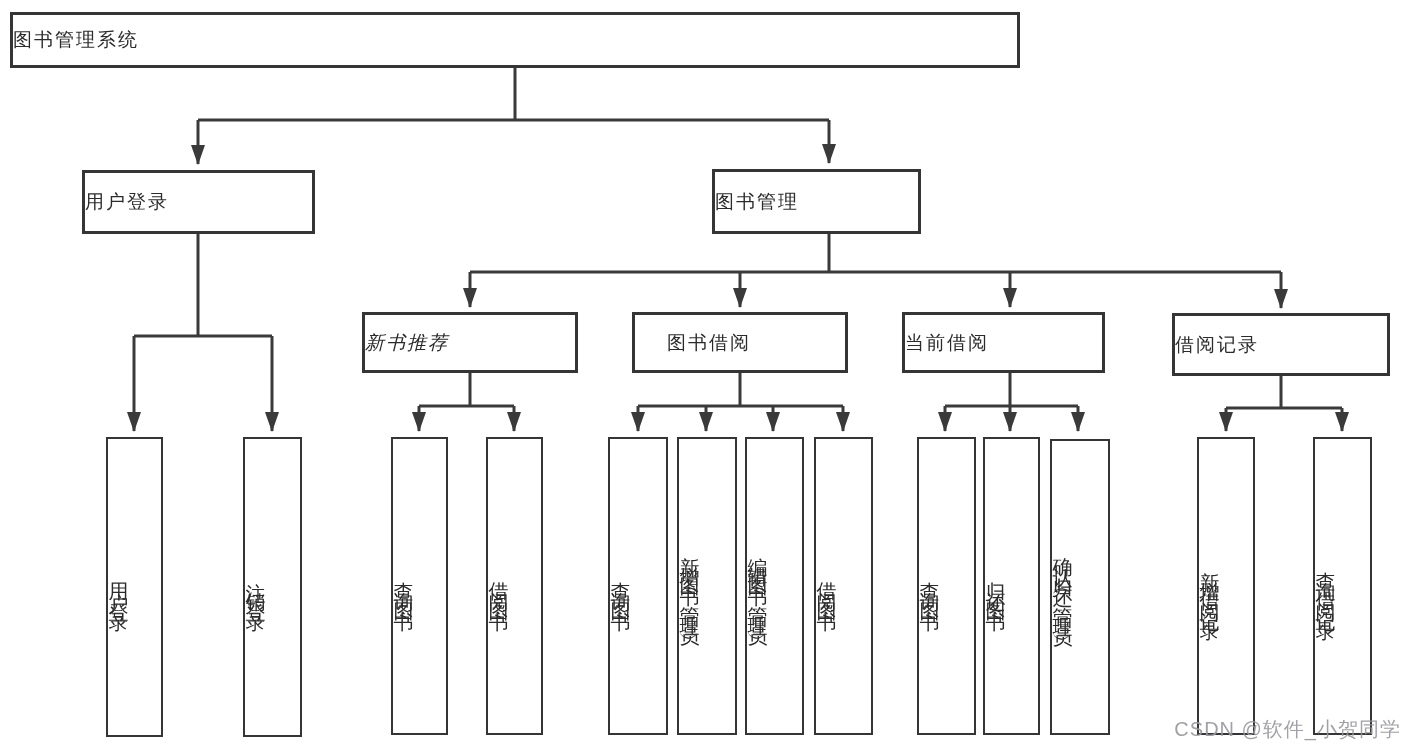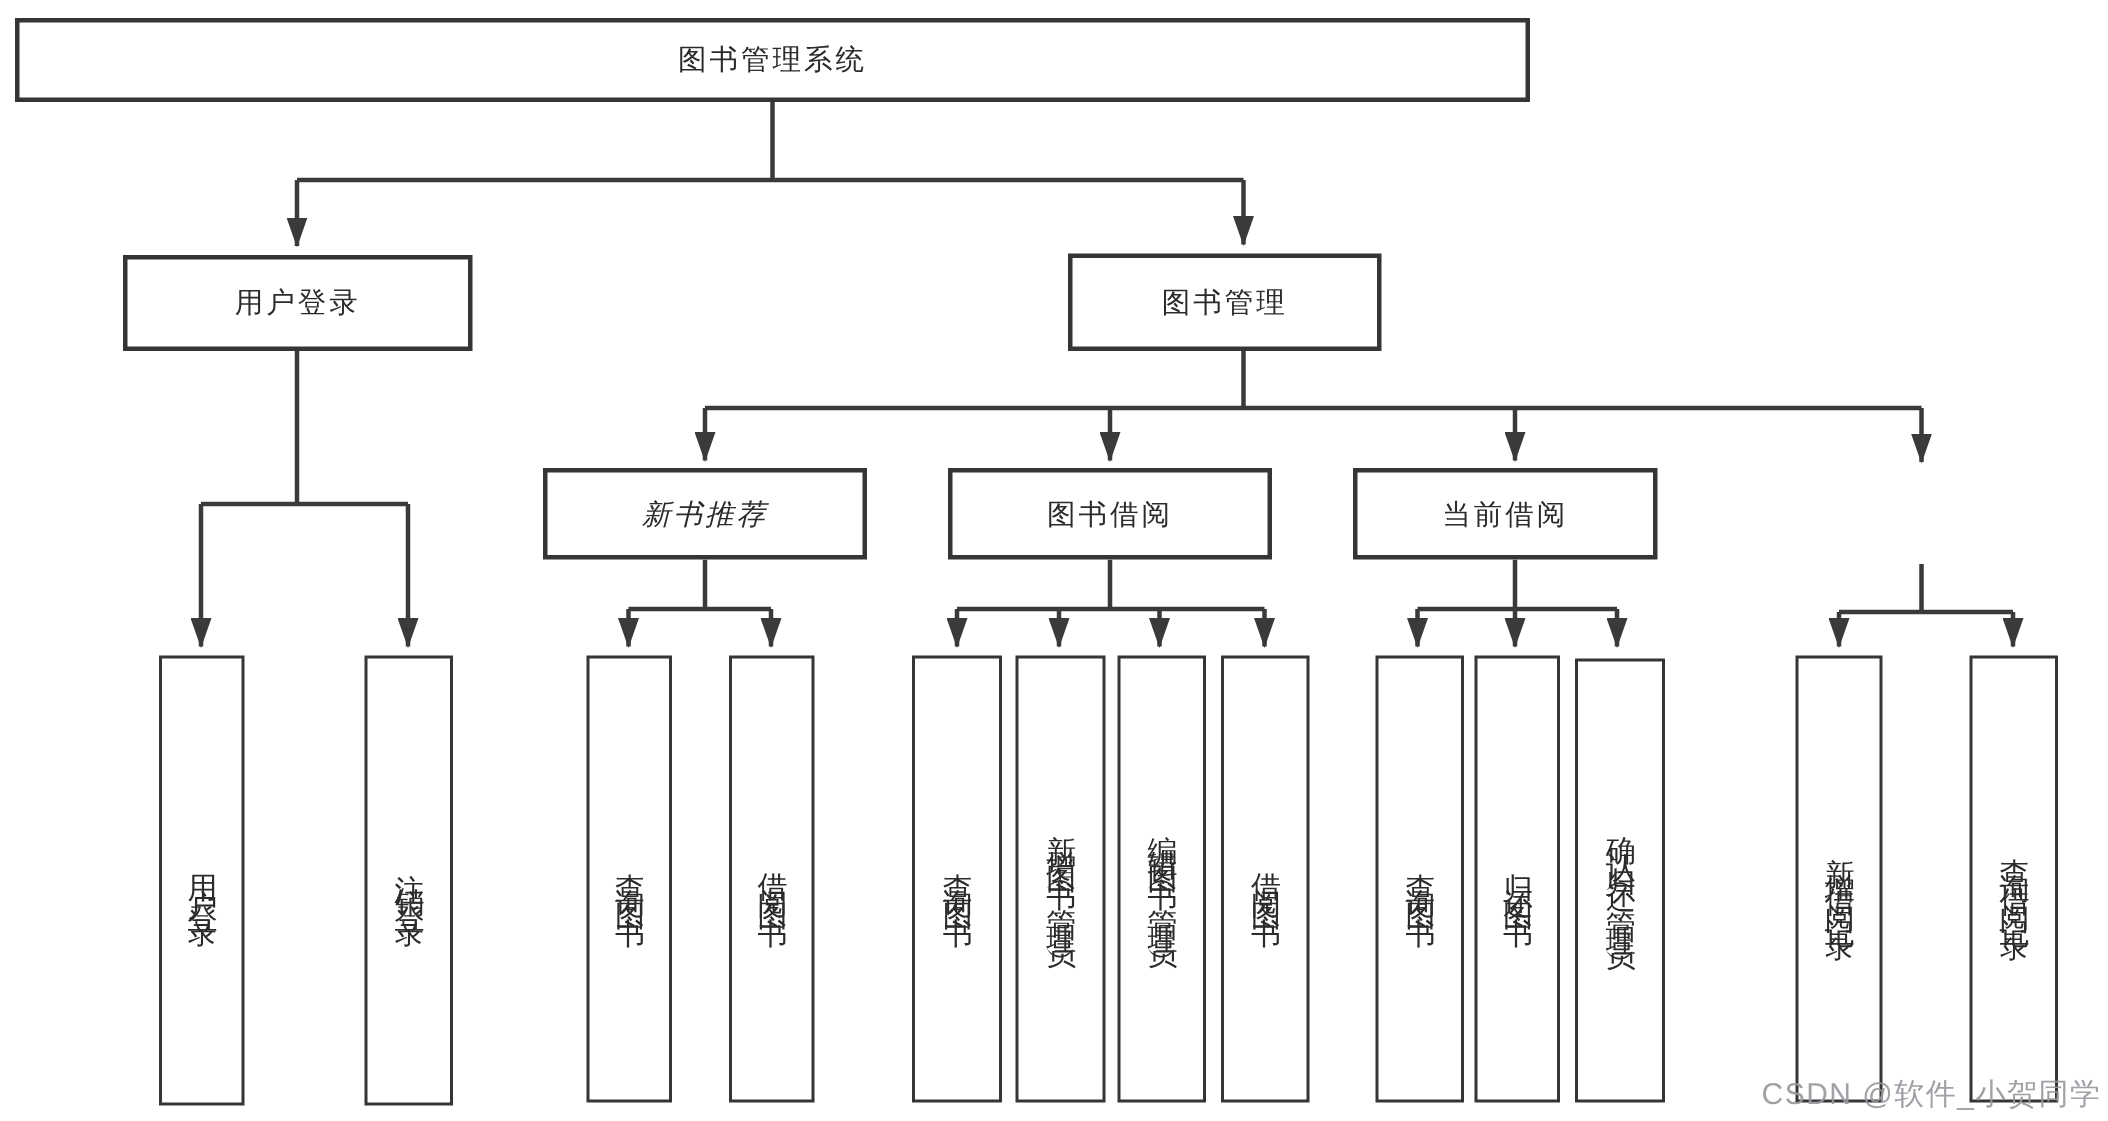--- a/index.html
+++ b/index.html
@@ -11,21 +11,21 @@
     overflow:hidden;
   }
   #connectors{position:absolute;left:0;top:0;width:1405px;height:747px;}
   #connectors path.wire{stroke:#3a3a3a;stroke-width:3;fill:none;}
   #connectors path.wire-arrow{stroke:#3a3a3a;stroke-width:3;fill:none;}
   .node{
     position:absolute;
     box-sizing:border-box;
     background:#ffffff;
     border:3px solid #353535;
-    display:flex;align-items:center;justify-content:center;
+    display:flex;align-items:center;justify-content:flex-start;
     color:#2b2b2b;
     font-size:19px;
     letter-spacing:2px;
     z-index:2;
   }
   .node.leaf{border-width:2px;}
   .vtext{
     writing-mode:vertical-lr;
     text-orientation:mixed;
     font-size:20px;
@@ -110,25 +110,28 @@
   <div class="node" style="left:82px;top:170px;width:233px;height:64px;">
     <span>用户登录</span>
   </div>
   <div class="node" style="left:712px;top:169px;width:209px;height:65px;">
     <span>图书管理</span>
   </div>
 
   <div class="node" style="left:362px;top:312px;width:216px;height:61px;font-style:italic;">
     <span>新书推荐</span>
   </div>
-  <div class="node" style="left:632px;top:312px;width:216px;height:61px;">
+  <div class="node" style="left:632px;top:312px;width:216px;height:61px;padding-left:32px;">
     <span>图书借阅</span>
   </div>
   <div class="node" style="left:902px;top:312px;width:203px;height:61px;">
     <span>当前借阅</span>
+  </div>
+  <div class="node" style="left:1172px;top:313px;width:218px;height:63px;">
+    <span>借阅记录</span>
   </div>
 
   <div class="node leaf" style="left:106px;top:437px;width:57px;height:300px;">
     <span class="vtext">用户登录</span>
   </div>
   <div class="node leaf" style="left:243px;top:437px;width:59px;height:300px;">
     <span class="vtext">注销登录</span>
   </div>
 
   <div class="node leaf" style="left:391px;top:437px;width:57px;height:298px;">

